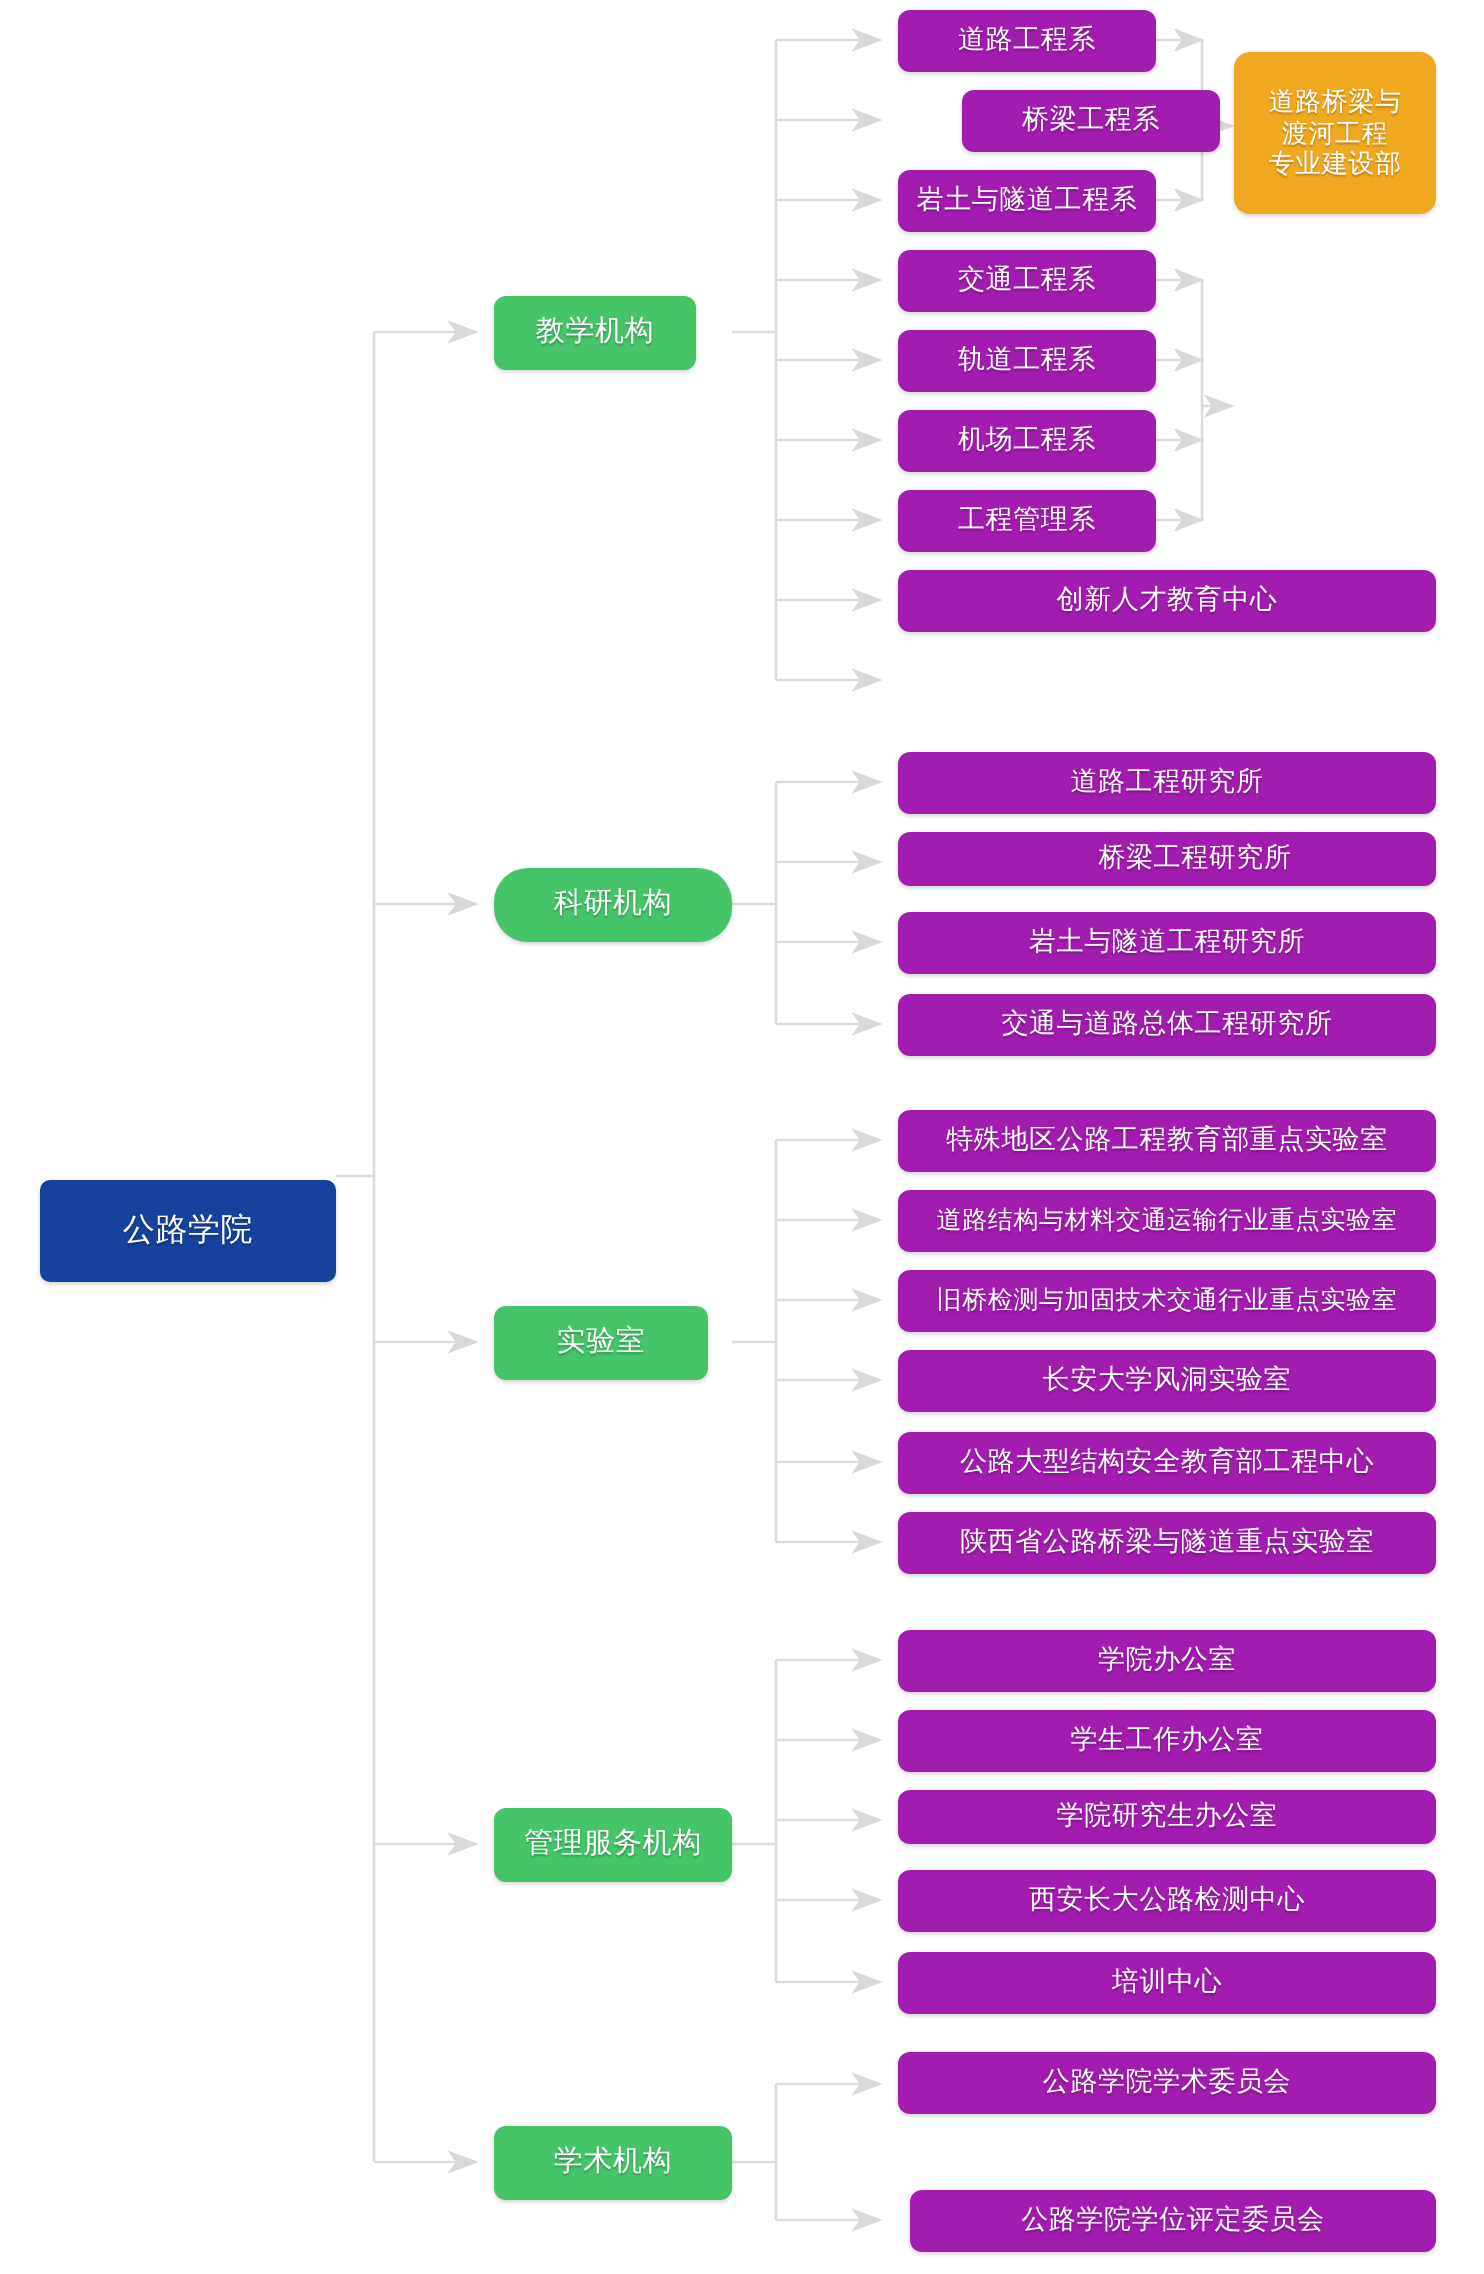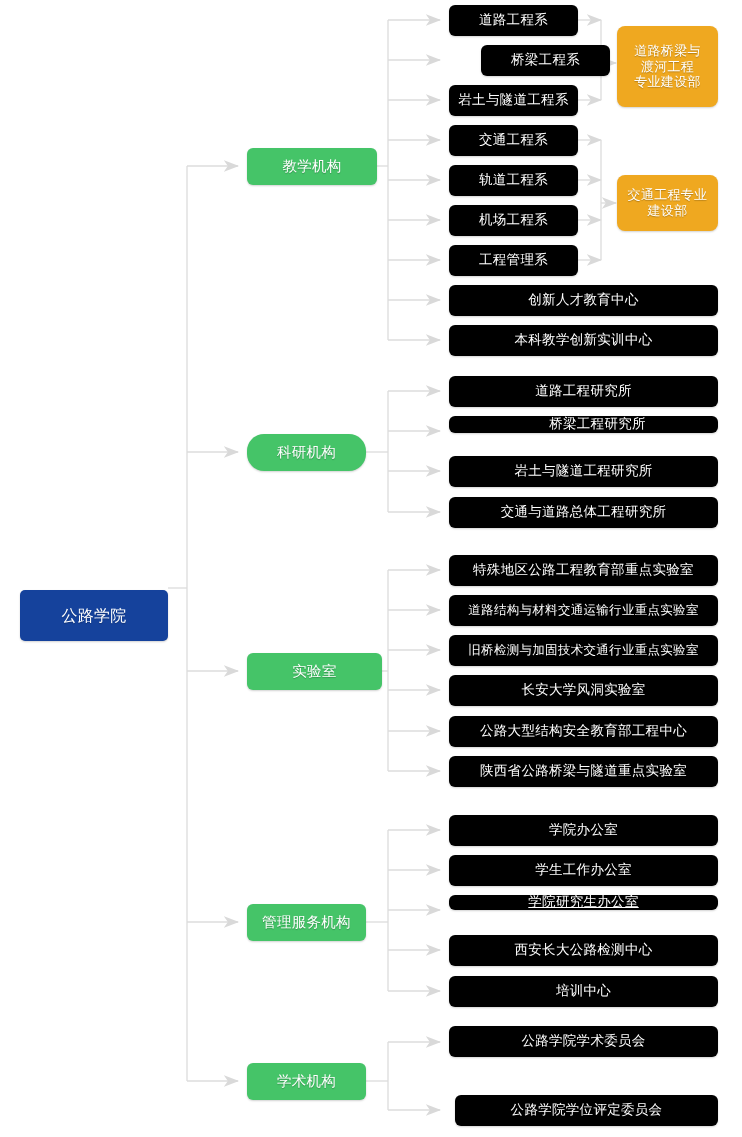--- a/index.html
+++ b/index.html
@@ -43,21 +43,21 @@
   .node.root {
     background: #15429c;
     font-size: 16px;
     border-radius: 5px;
   }
   .node.group {
     background: #45c468;
     font-size: 14.5px;
   }
   .node.leaf {
-    background: #000000;
+    background: #a21caf;
     font-size: 13.5px;
   }
   .node.special {
     background: #efa820;
     font-size: 13px;
     border-radius: 8px;
   }
 </style>
 </head>
 <body>
@@ -135,27 +135,27 @@
       <path d="M578,260 L601,260" marker-end="url(#arrow)"></path>
       <path d="M601,140 L601,260"></path>
       <path d="M601,203 L616,203" marker-end="url(#arrow)"></path>
     </g>
   </svg>
 
   <div class="node root" style="left:20px; top:562px; width:148px; height:51px;margin-top:28px;">
     <span>公路学院</span>
   </div>
 
-  <div class="node group" style="left:247px; top:148px; width:130px; height:37px;">
+  <div class="node group" style="left:247px; top:148px; width:101px; height:37px;">
     <span>教学机构</span>
   </div>
   <div class="node group" style="left:247px; top:434px; width:119px; height:37px;border-radius:17px;">
     <span>科研机构</span>
   </div>
-  <div class="node group" style="left:247px; top:653px; width:135px; height:37px;text-align:right;">
+  <div class="node group" style="left:247px; top:653px; width:107px; height:37px;text-align:right;">
     <span>实验室</span>
   </div>
   <div class="node group" style="left:247px; top:904px; width:119px; height:37px;">
     <span>管理服务机构</span>
   </div>
   <div class="node group" style="left:247px; top:1063px; width:119px; height:37px;">
     <span>学术机构</span>
   </div>
 
   <div class="node leaf" style="left:449px; top:5px; width:129px; height:31px;">
@@ -175,28 +175,25 @@
   </div>
   <div class="node leaf" style="left:449px; top:205px; width:129px; height:31px;">
     <span>机场工程系</span>
   </div>
   <div class="node leaf" style="left:449px; top:245px; width:129px; height:31px;">
     <span>工程管理系</span>
   </div>
   <div class="node leaf" style="left:449px; top:285px; width:269px; height:31px;">
     <span>创新人才教育中心</span>
   </div>
-  <div class="node leaf" style="left:449px; top:325px; width:269px; height:31px;">
-    <span>本科教学创新实训中心</span>
-  </div>
 
   <div class="node leaf" style="left:449px; top:376px; width:269px; height:31px;">
     <span>道路工程研究所</span>
   </div>
-  <div class="node leaf" style="left:449px; top:416px; width:269px; height:17px;padding-left:28px;">
+  <div class="node leaf" style="left:449px; top:416px; width:269px; height:27px;padding-left:28px;">
     <span>桥梁工程研究所</span>
   </div>
   <div class="node leaf" style="left:449px; top:456px; width:269px; height:31px;">
     <span>岩土与隧道工程研究所</span>
   </div>
   <div class="node leaf" style="left:449px; top:497px; width:269px; height:31px;">
     <span>交通与道路总体工程研究所</span>
   </div>
 
   <div class="node leaf" style="left:449px; top:555px; width:269px; height:31px;">
@@ -217,21 +214,21 @@
   <div class="node leaf" style="left:449px; top:756px; width:269px; height:31px;">
     <span>陕西省公路桥梁与隧道重点实验室</span>
   </div>
 
   <div class="node leaf" style="left:449px; top:815px; width:269px; height:31px;">
     <span>学院办公室</span>
   </div>
   <div class="node leaf" style="left:449px; top:855px; width:269px; height:31px;">
     <span>学生工作办公室</span>
   </div>
-  <div class="node leaf" style="left:449px; top:895px; width:269px; height:15px;text-decoration:underline;">
+  <div class="node leaf" style="left:449px; top:895px; width:269px; height:27px;">
     <span>学院研究生办公室</span>
   </div>
   <div class="node leaf" style="left:449px; top:935px; width:269px; height:31px;">
     <span>西安长大公路检测中心</span>
   </div>
   <div class="node leaf" style="left:449px; top:976px; width:269px; height:31px;">
     <span>培训中心</span>
   </div>
 
   <div class="node leaf" style="left:449px; top:1026px; width:269px; height:31px;">
@@ -239,18 +236,14 @@
   </div>
   <div class="node leaf" style="left:455px; top:1095px; width:263px; height:31px;">
     <span>公路学院学位评定委员会</span>
   </div>
 
   <div class="node special" style="left:617px; top:26px; width:101px; height:81px;">
     <span>道路桥梁与
 渡河工程
 专业建设部</span>
   </div>
-  <div class="node special" style="left:617px; top:175px; width:101px; height:56px;">
-    <span>交通工程专业
-建设部</span>
-  </div>
 
 </div>
 
 </body></html>

